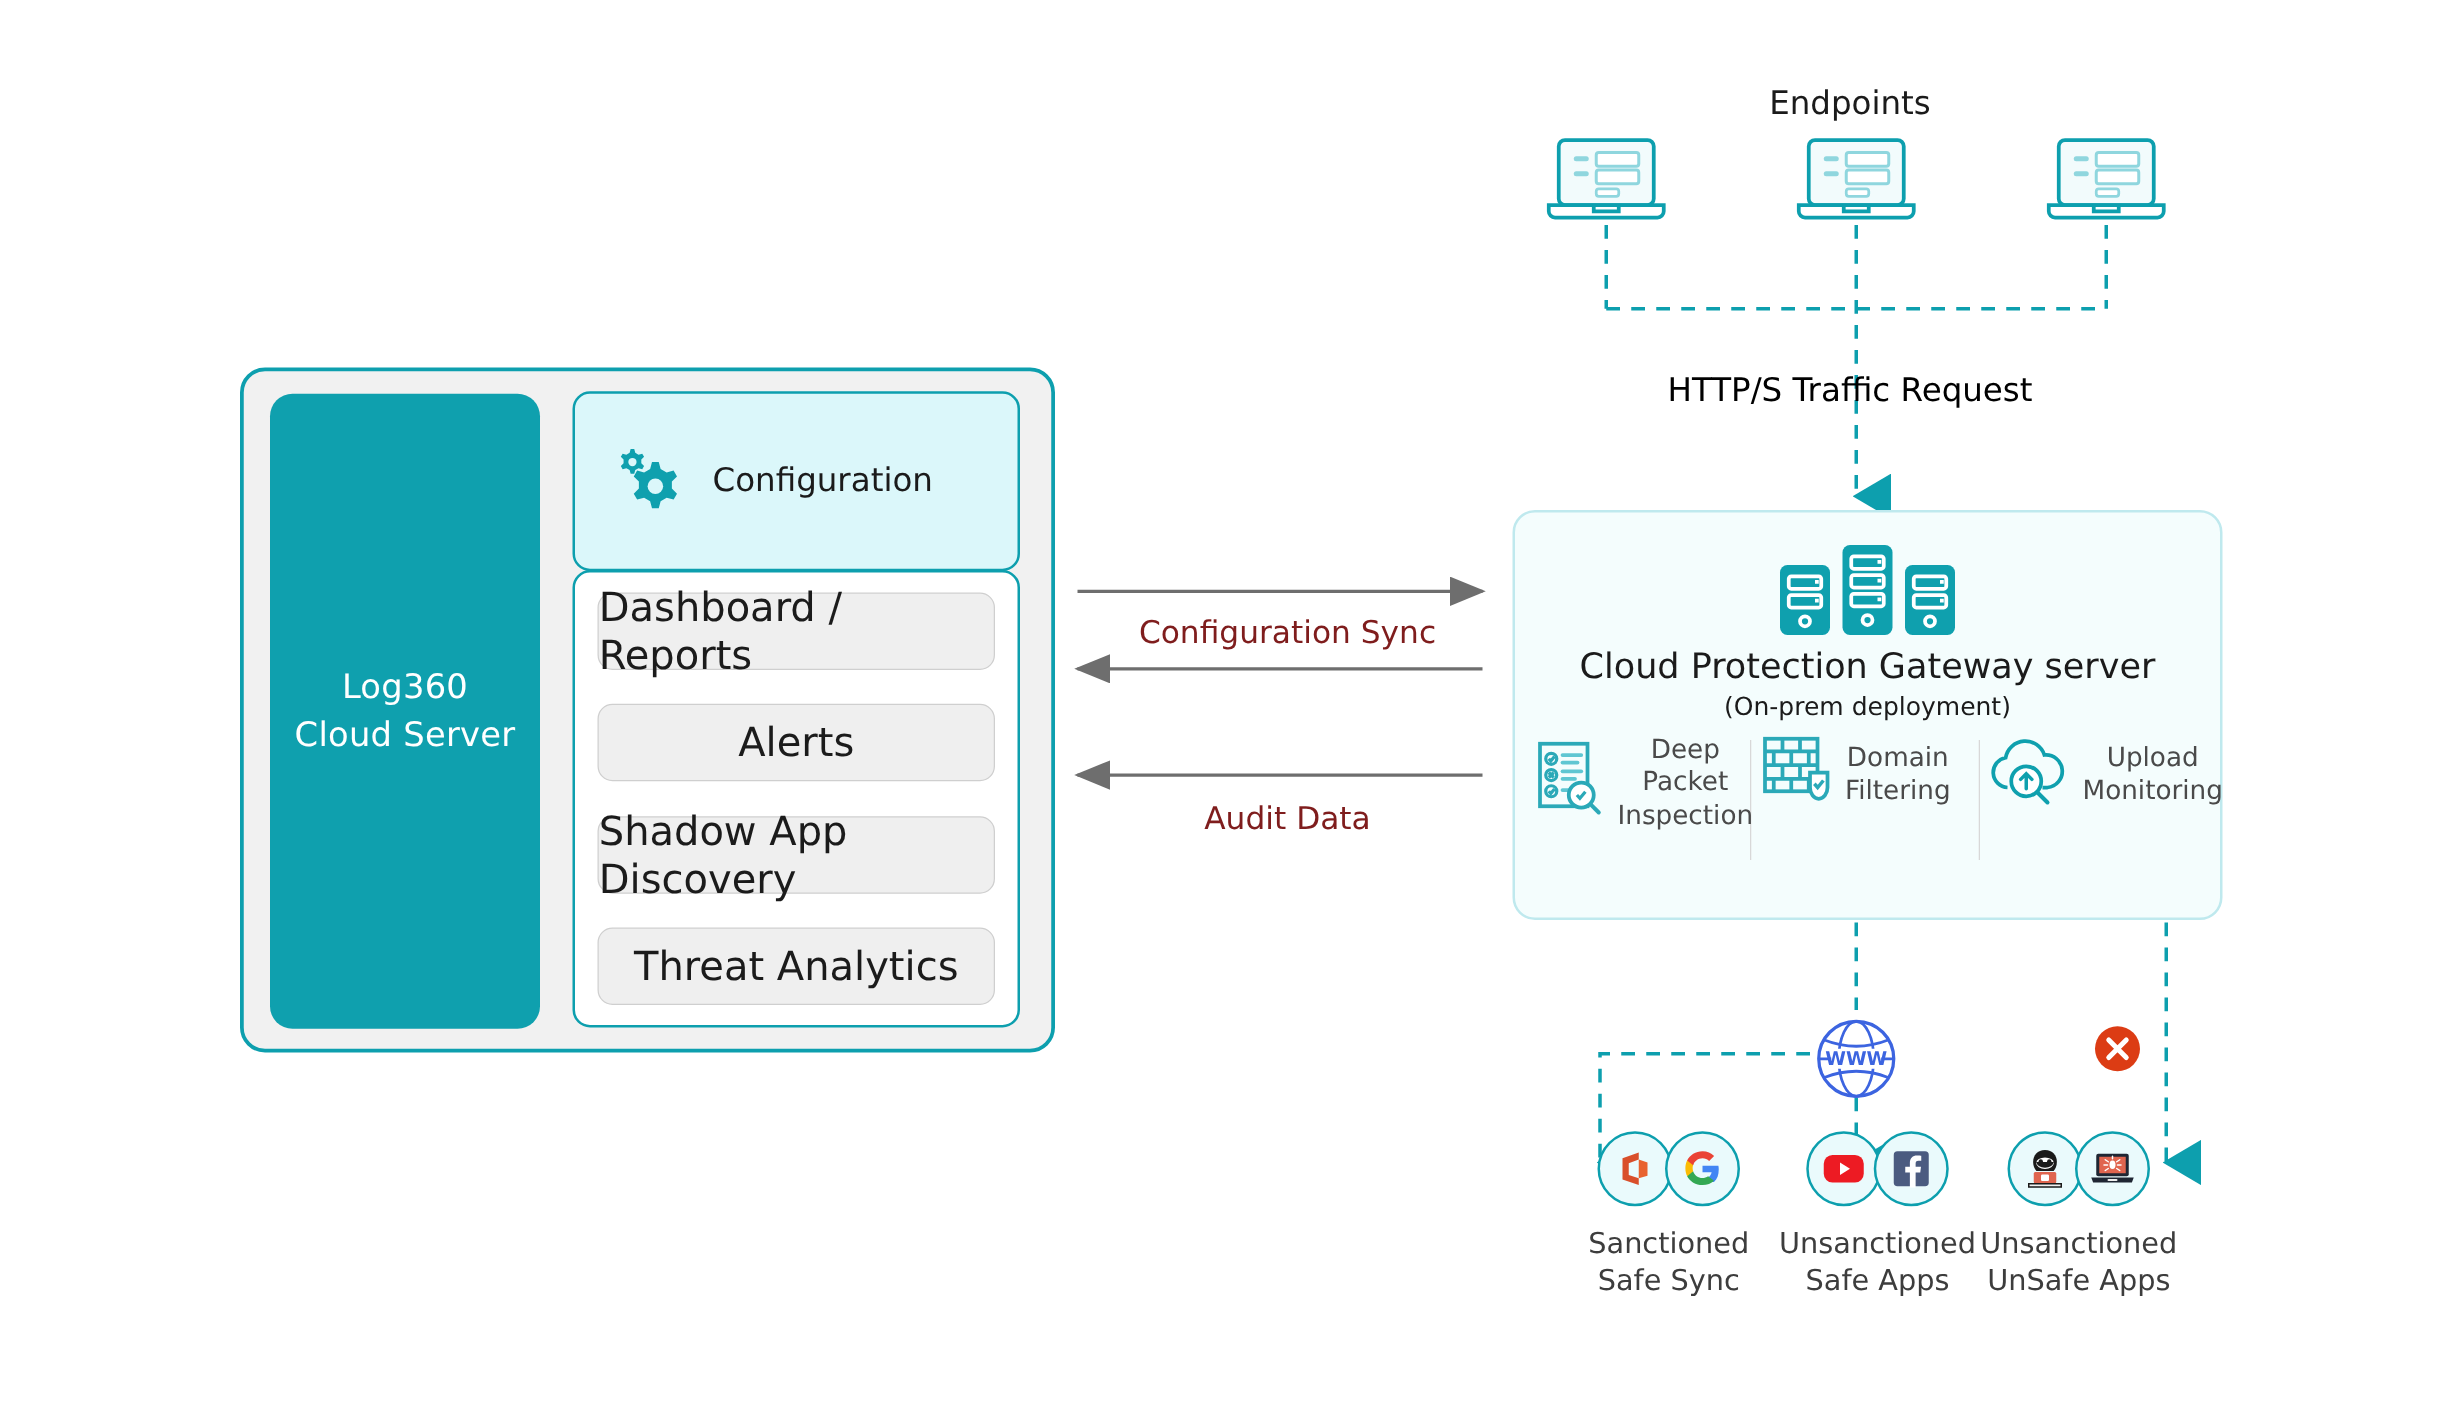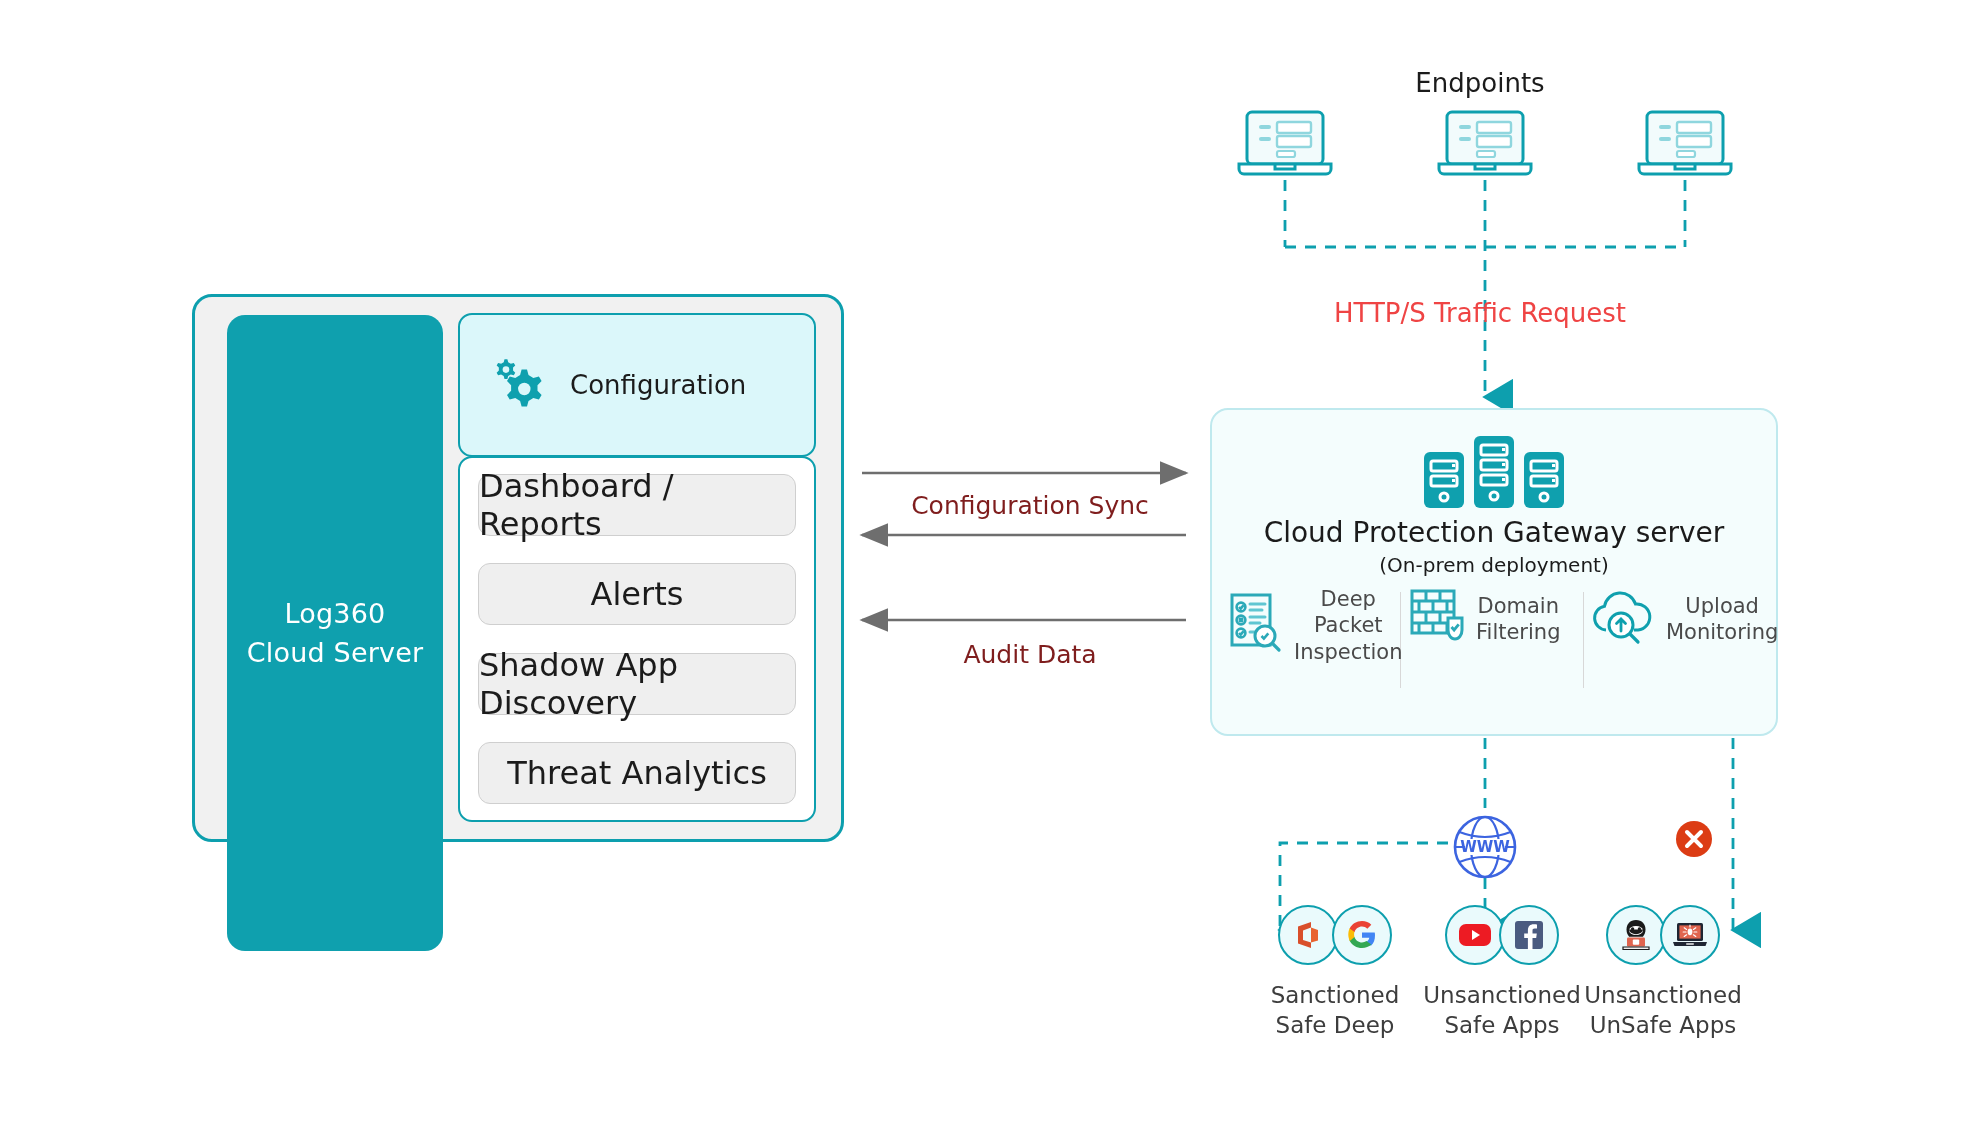--- a/index.html
+++ b/index.html
@@ -34,34 +34,33 @@
     box-sizing: border-box;
     background: #f1f1f1;
     border: 3px solid #0d9fae;
     border-radius: 20px;
   }
 
   #log360-block {
     left: 216px;
     top: 315px;
     width: 216px;
-    height: 636px;
+    height: 508px;
     box-sizing: border-box;
     background: #0fa0ae;
     border-radius: 18px;
     display: flex;
     flex-direction: column;
     align-items: center;
     justify-content: center;
     color: #ffffff;
     font-size: 27px;
     line-height: 1.45;
     text-align: center;
     letter-spacing: .2px;
-    margin-left: 11px;
   }
 
   #configuration-card {
     left: 458px;
     top: 313px;
     width: 358px;
     height: 144px;
     box-sizing: border-box;
     background: #dbf7fa;
     border: 2px solid #0d9fae;
@@ -121,21 +120,21 @@
     text-align: center;
     font-size: 26px;
     color: #1b1b1b;
   }
   #httpd-label {
     left: 1210px;
     top: 298px;
     width: 540px;
     text-align: center;
     font-size: 26px;
-    color: #ef4444;
+    color: #000000;
   }
 
   .laptop-icon { width: 96px; height: 72px; }
   #endpoint-1 { left: 1237px; top: 108px; }
   #endpoint-2 { left: 1437px; top: 108px; }
   #endpoint-3 { left: 1637px; top: 108px; }
 
   #gateway-box {
     left: 1210px;
     top: 408px;
@@ -468,21 +467,21 @@
       <span class="app-badge">
         <svg width="32" height="32" viewBox="0 0 32 32">
           <path d="M29,16.3 c0,-1 -0.1,-1.9 -0.3,-2.8 L16,13.5 L16,18.8 L23.3,18.8 c-0.3,1.7 -1.3,3.2 -2.8,4.2 L20.5,26.6 L25.2,26.6 C27.8,24.2 29,20.7 29,16.3 Z" fill="#4285f4"></path>
           <path d="M16,29 c3.8,0 7,-1.2 9.2,-3.4 l-4.7,-3.6 c-1.3,0.9 -3,1.4 -4.5,1.4 c-3.5,0 -6.4,-2.3 -7.5,-5.5 L3.6,18 L3.6,21.7 C5.9,26.1 10.6,29 16,29 Z" fill="#34a853"></path>
           <path d="M8.5,17.9 c-0.3,-0.9 -0.4,-1.8 -0.4,-2.7 c0,-0.9 0.2,-1.9 0.5,-2.7 L8.6,9.1 L3.8,9.1 C2.8,11 2.3,13.2 2.3,15.5 c0,2.3 0.5,4.5 1.5,6.4 Z" fill="#fbbc05"></path>
           <path d="M16,7.6 c2,0 3.9,0.7 5.3,2.1 l4,-4 C22.9,3.3 19.8,2 16,2 C10.6,2 5.9,5 3.7,9.4 l4.8,3.7 C9.6,9.9 12.5,7.6 16,7.6 Z" fill="#ea4335"></path>
         </svg>
       </span>
     </div>
     <div class="app-caption">Sanctioned
-Safe Deep</div>
+Safe Sync</div>
   </div>
 
   <div class="abs app-group" id="app-group-2">
     <div class="app-icons">
       <span class="app-badge">
         <svg width="34" height="26" viewBox="0 0 34 26">
           <rect x="1" y="2" width="32" height="22" rx="7" fill="#ed1b23"></rect>
           <path d="M14,8 L22,13 L14,18 Z" fill="#ffffff"></path>
         </svg>
       </span>

